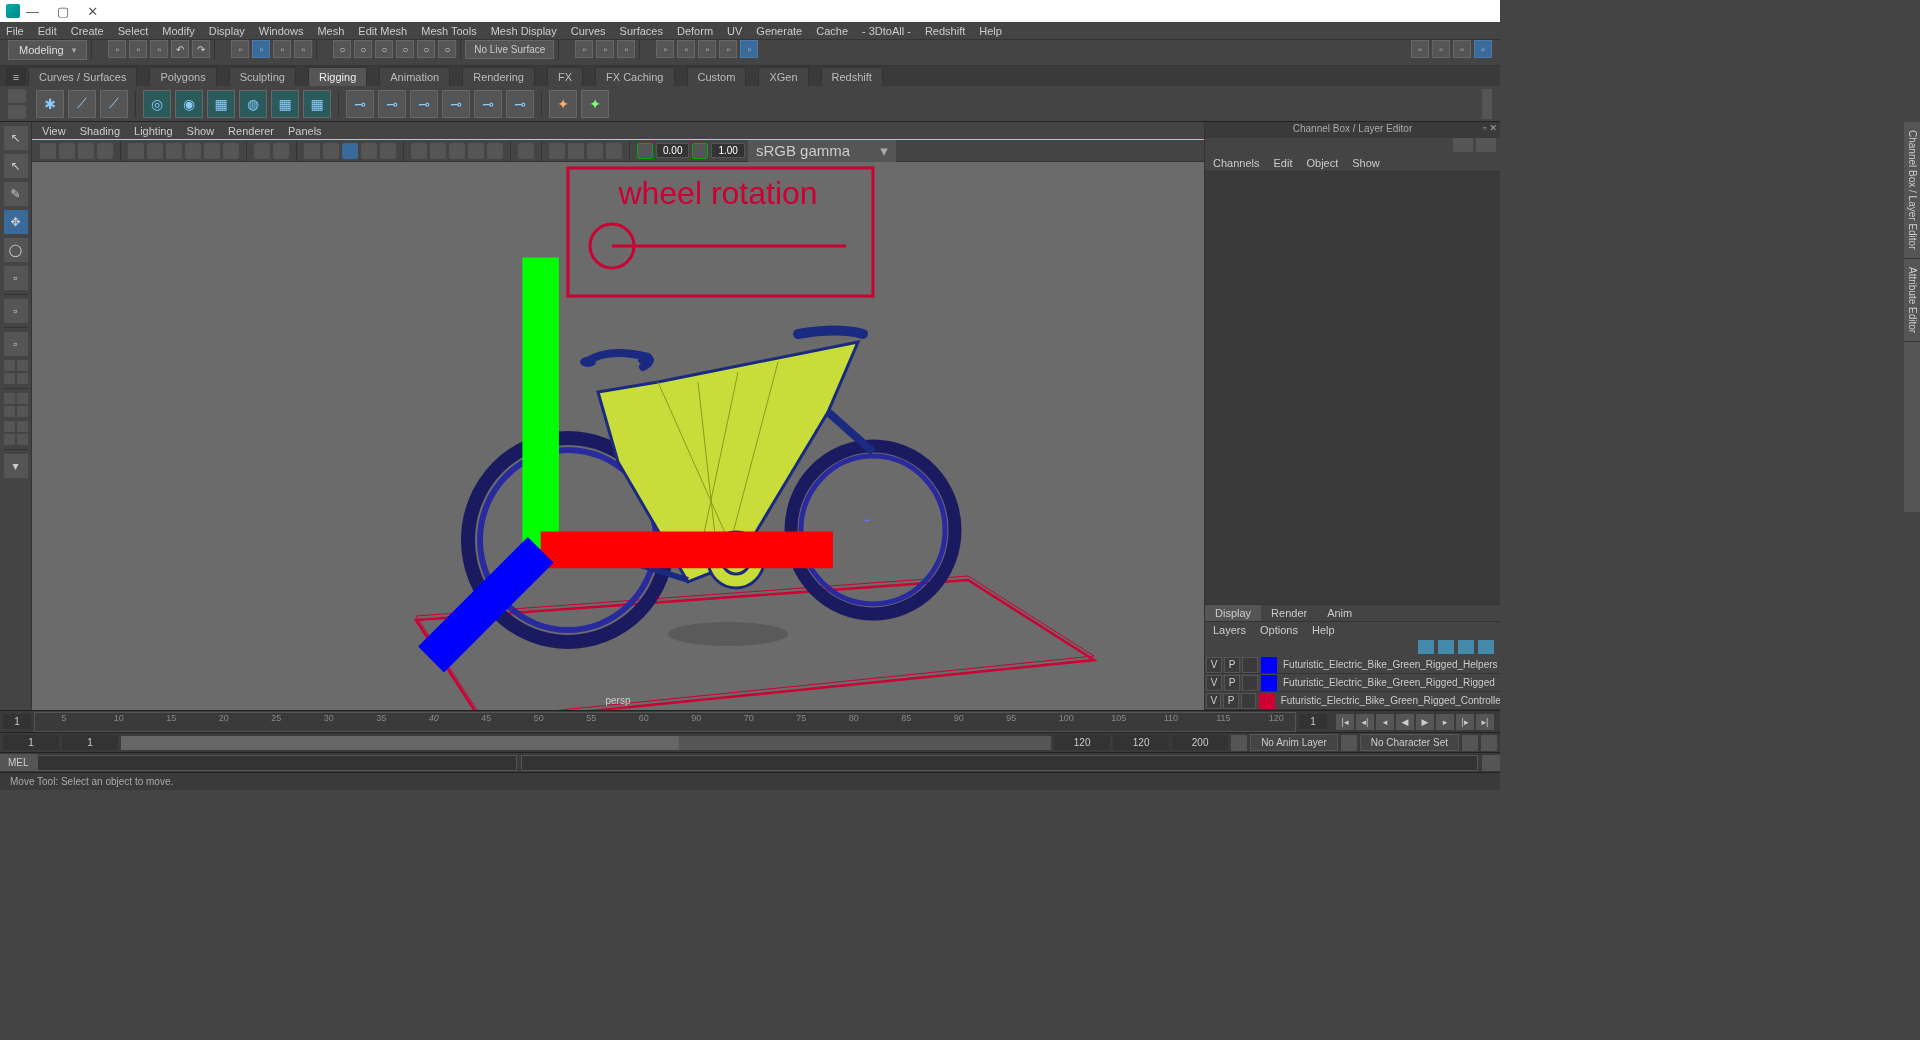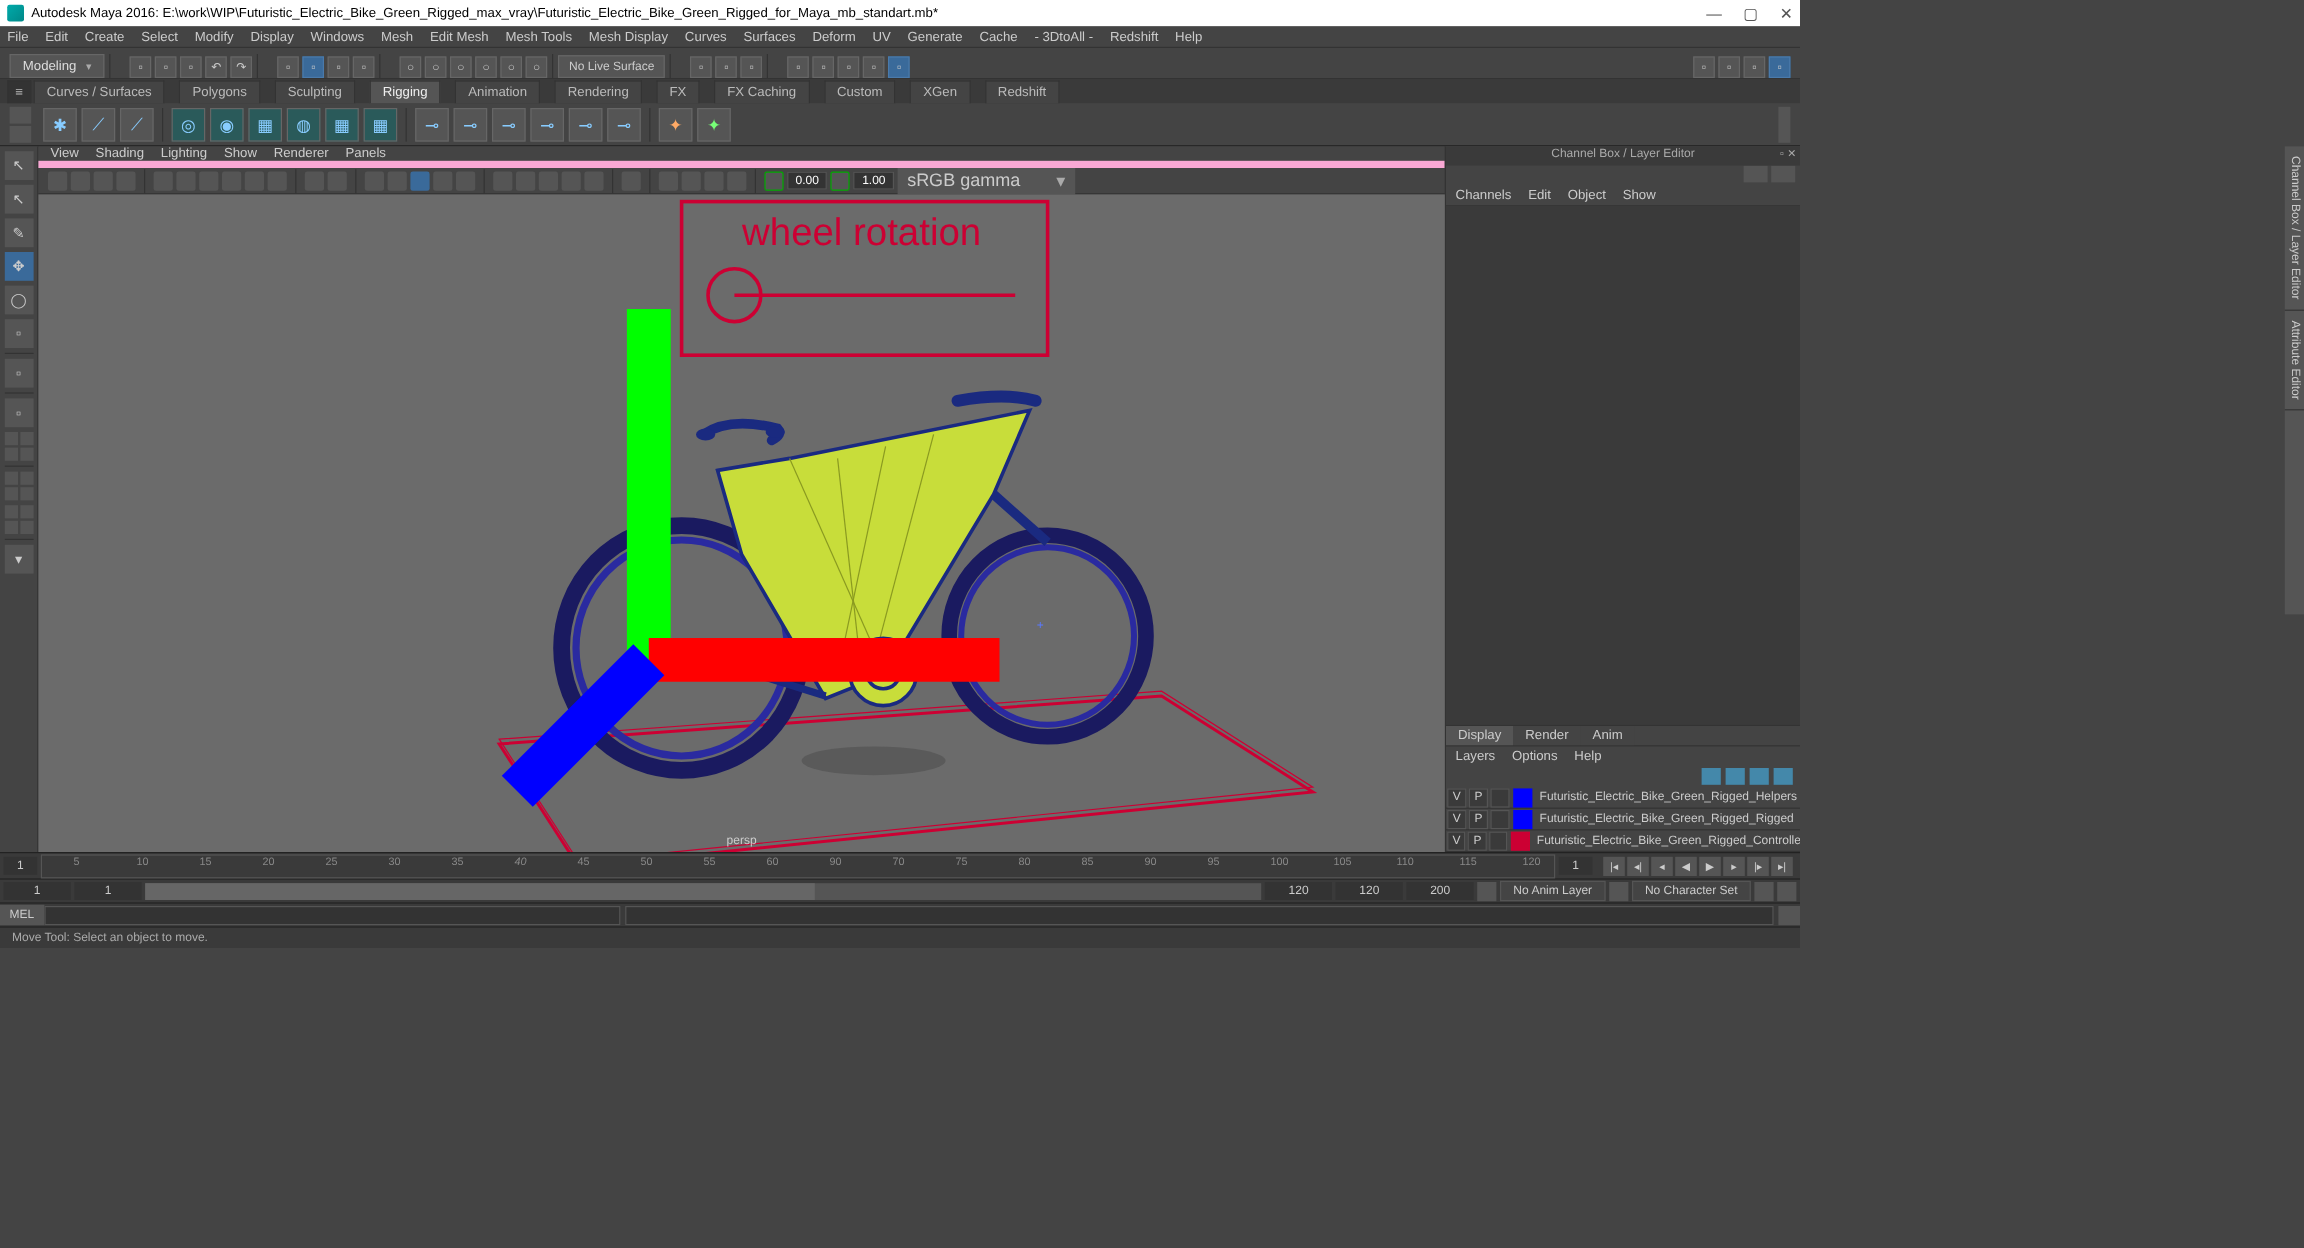--- a/index.html
+++ b/index.html
@@ -9,21 +9,21 @@
 .titlebar { height: 22px; background: #fff; display: flex; align-items: center; padding: 0 6px; color: #000; font-size: 11px; }
 .titlebar .logo { width: 14px; height: 14px; margin-right: 6px; background: linear-gradient(135deg, #0aa, #088); border-radius: 2px; }
 .titlebar .title { flex: 1; }
 .titlebar .winbtns { display: flex; gap: 18px; font-size: 13px; color: #555; }
 
 
 .menubar { height: 18px; background: #444; display: flex; align-items: center; padding: 0 6px; gap: 14px; color: #ccc; font-size: 11px; border-bottom: 1px solid #333; }
 .menubar span { cursor: pointer; }
 
 
-.statusbar { height: 26px; background: #444; display: flex; align-items: flex-end; padding: 0 8px; border-bottom: 1px solid #333; }
+.statusbar { height: 26px; background: #444; display: flex; align-items: flex-start; padding: 0 8px; border-bottom: 1px solid #333; }
 .workspace-sel { background: #555; padding: 3px 10px; color: #ddd; border: 1px solid #666; display: flex; align-items: center; gap: 8px; }
 .workspace-sel::after { content: "▾"; font-size: 9px; color: #aaa; }
 .tb-group { display: flex; align-items: center; gap: 3px; margin-left: 12px; }
 .tb-icon { width: 18px; height: 18px; background: #555; border: 1px solid #666; display: flex; align-items: center; justify-content: center; font-size: 10px; color: #ccc; }
 .tb-icon.accent { background: #3a6a9a; border-color: #4a7aaa; }
 .tb-sep { width: 1px; height: 20px; background: #333; margin: 0 4px; }
 .livesurf { background: #555; padding: 3px 8px; color: #ccc; border: 1px solid #666; font-size: 10px; }
 .right-tbicons { margin-left: auto; display: flex; gap: 3px; }
 
 
@@ -49,21 +49,21 @@
 
 .toolbox { width: 32px; background: #444; border-right: 1px solid #333; display: flex; flex-direction: column; align-items: center; padding-top: 4px; gap: 4px; }
 .tool { width: 24px; height: 24px; background: #555; display: flex; align-items: center; justify-content: center; color: #ccc; font-size: 12px; }
 .tool.active { background: #3a6a9a; }
 .tool-sep { width: 24px; height: 1px; background: #333; }
 .tool-group { display: flex; flex-wrap: wrap; width: 28px; gap: 2px; justify-content: center; }
 .tool-sm { width: 11px; height: 11px; background: #555; }
 
 
 .vpcol { flex: 1; display: flex; flex-direction: column; }
-.vpmenu { height: 18px; background: #444; display: flex; align-items: center; gap: 14px; padding: 0 10px; border-bottom: 6px solid #f9a8d4; font-size: 11px; }
+.vpmenu { height: 18px; background: #444; display: flex; align-items: center; gap: 14px; padding: 0 10px; border-bottom: 1px solid #f9a8d4; font-size: 11px; }
 .vpicons { height: 22px; background: #444; display: flex; align-items: center; gap: 3px; padding: 0 8px; border-bottom: 1px solid #333; }
 .vp-icon { width: 16px; height: 16px; background: #555; border-radius: 2px; }
 .vp-icon.blue { background: #3a6a9a; }
 .vp-num { background: #333; color: #fff; padding: 1px 6px; font-size: 10px; border: 1px solid #555; text-align: center; }
 .vp-sel { background: #555; padding: 2px 8px; font-size: 15px; display: flex; align-items: center; gap: 30px; }
 .vp-sel::after { content: "▾"; color: #aaa; }
 
 .viewport { flex: 1; background: #6b6b6b; position: relative; overflow: hidden; }
 .viewport svg { width: 100%; height: 100%; }
 .persp-label { position: absolute; bottom: 4px; left: 50%; transform: translateX(-50%); color: #ccc; font-size: 10px; }
@@ -113,21 +113,20 @@
 .cmd-square { width: 18px; height: 16px; background: #555; }
 
 
 .helpline { height: 18px; background: #3a3a3a; display: flex; align-items: center; padding: 0 10px; font-size: 10px; color: #aaa; border-top: 1px solid #222; }
 </style>
 </head>
 <body>
 
 <div class="titlebar">
   <div class="logo"></div>
-  <div class="title">Autodesk Maya 2016: E:\work\WIP\Futuristic_Electric_Bike_Green_Rigged_max_vray\Futuristic_Electric_Bike_Green_Rigged_for_Maya_mb_standart.mb*</div>
   <div class="winbtns">
     <span>—</span>
     <span>▢</span>
     <span>✕</span>
   </div>
 </div>
 
 <div class="menubar" id="menubar">
     <span>File</span>
     <span>Edit</span>

